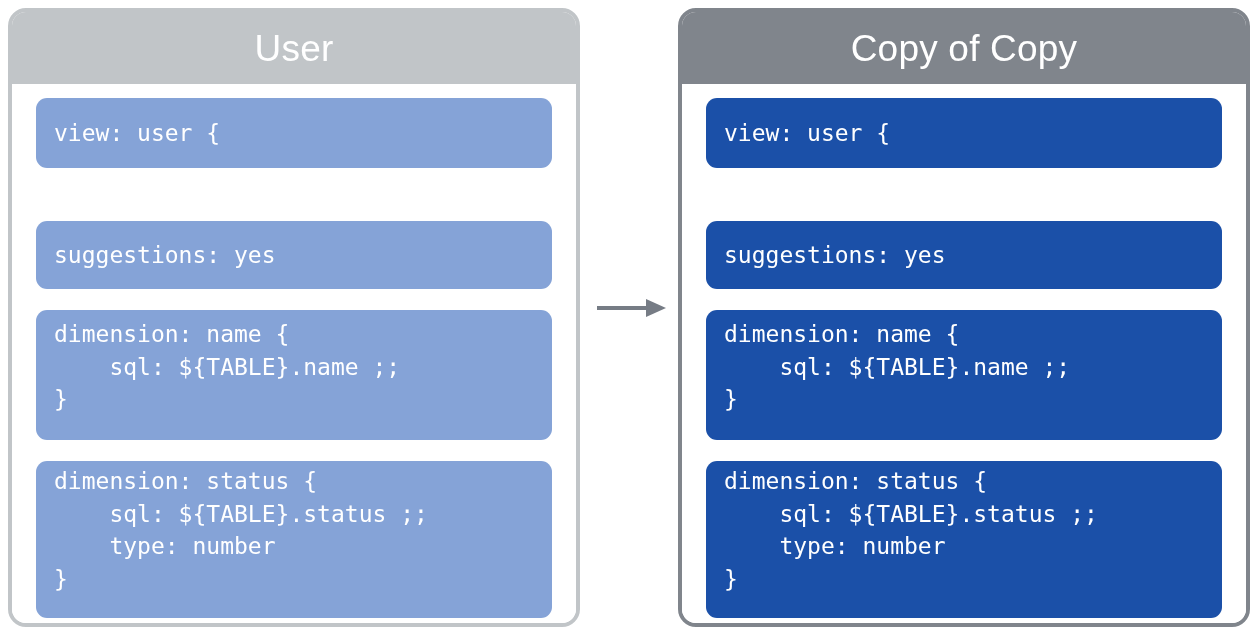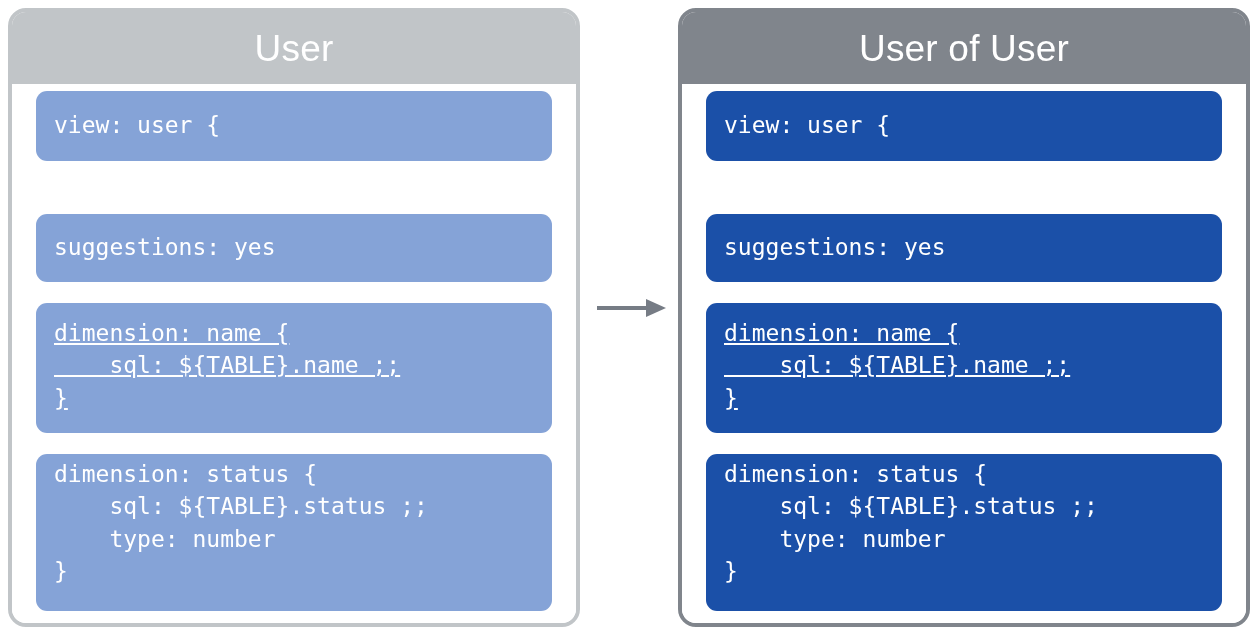--- a/index.html
+++ b/index.html
@@ -65,21 +65,20 @@
   }
 
   .panel-body {
     box-sizing: border-box;
     padding: 14px 24px 20px 24px;
     background: #ffffff;
     height: calc(100% - 72px);
     display: flex;
     flex-direction: column;
     gap: 21px;
-    justify-content: center;
   }
 
   
   .code-block {
     box-sizing: border-box;
     border-radius: 11px;
     padding: 16px 18px 16px 18px;
     color: #ffffff;
     font-family: "DejaVu Sans Mono", "Liberation Mono", monospace;
     font-size: 23px;
@@ -87,21 +86,21 @@
     white-space: pre;
     letter-spacing: 0px;
     overflow: hidden;
   }
   .panel-source .code-block { background: #85a3d7; }
   .panel-copy   .code-block { background: #1b50a8; }
 
   
   .code-block.b1 { min-height: 70px; display: flex; align-items: center; }
   .code-block.b2 { min-height: 68px; display: flex; align-items: center; margin-top: 32px; }
-  .code-block.b3 { min-height: 130px; padding-top: 14px; text-decoration: underline; }
+  .code-block.b3 { min-height: 130px; padding-top: 8px; }
   .code-block.b4 { min-height: 157px; padding-top: 4px; }
 
   
   .arrow {
     position: absolute;
     left: 596px;
     top: 296px;
     width: 72px;
     height: 24px;
   }
@@ -130,21 +129,21 @@
 
   <div class="arrow">
     <svg width="72" height="24" viewBox="0 0 72 24" xmlns="http://www.w3.org/2000/svg">
       <line x1="1" y1="12" x2="52" y2="12" stroke="#767c85" stroke-width="4"></line>
       <polygon points="50,3 70,12 50,21" fill="#767c85"></polygon>
     </svg>
   </div>
 
   <div class="panel panel-copy">
     <div class="panel-header">
-      <div class="panel-title">User of User</div>
+      <div class="panel-title">Copy of Copy</div>
     </div>
     <div class="panel-body">
       <div class="code-block b1">view: user {</div>
       <div class="code-block b2">suggestions: yes</div>
       <div class="code-block b3">dimension: name {
     sql: ${TABLE}.name ;;
 }</div>
       <div class="code-block b4">dimension: status {
     sql: ${TABLE}.status ;;
     type: number

